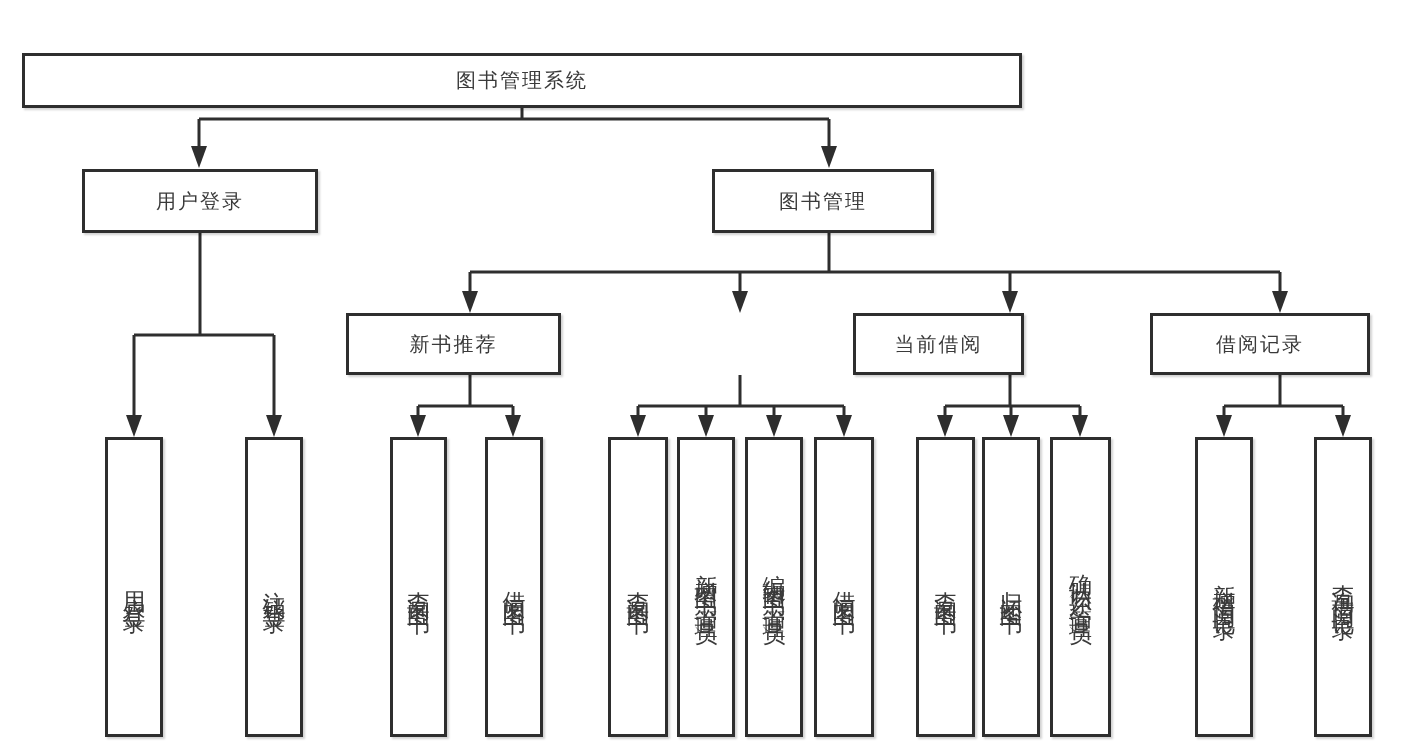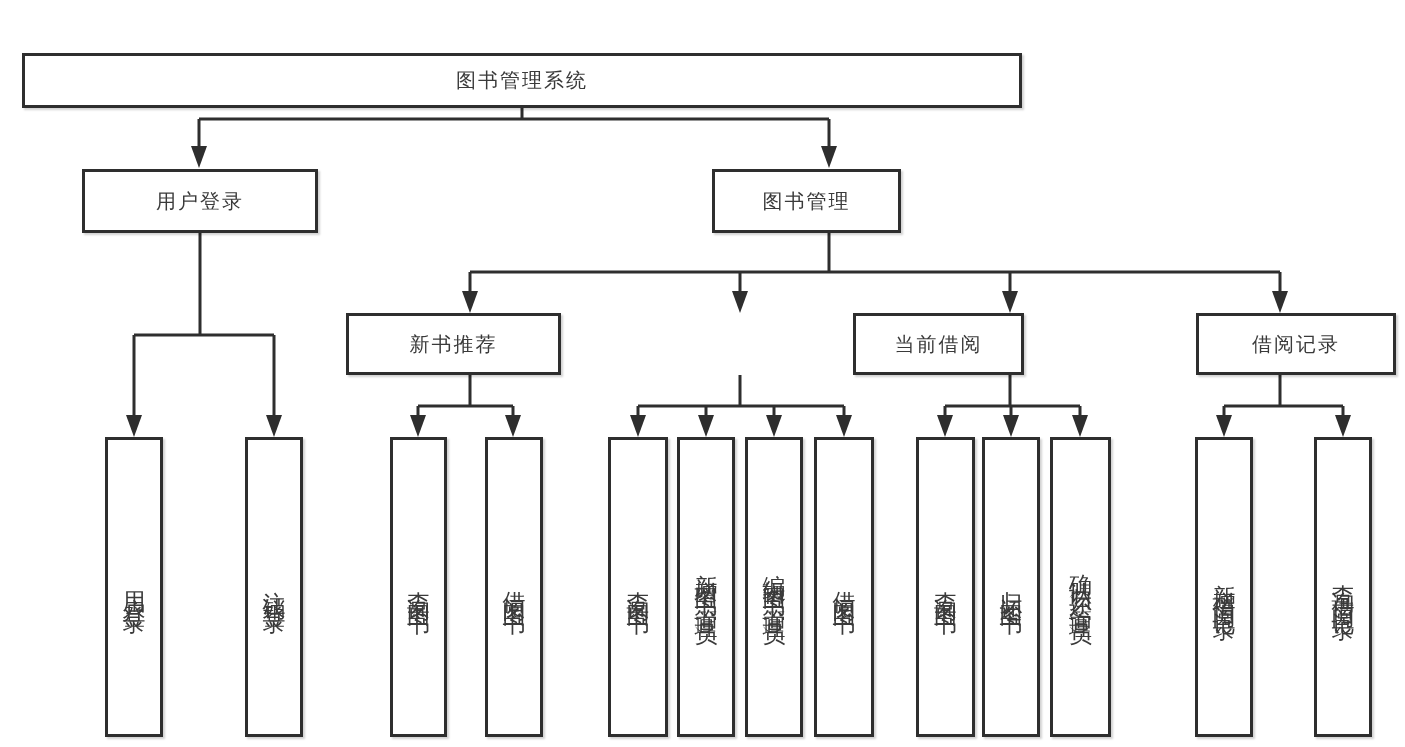--- a/index.html
+++ b/index.html
@@ -60,31 +60,31 @@
     </g>
   </svg>
 
   <div class="box hbox" style="left:22px; top:13px; width:1000px; height:55px;margin-top:40px;">
     <span>图书管理系统</span>
   </div>
 
   <div class="box hbox" style="left:82px; top:169px; width:236px; height:64px;">
     <span>用户登录</span>
   </div>
-  <div class="box hbox" style="left:712px; top:169px; width:189px; height:64px;">
+  <div class="box hbox" style="left:712px; top:169px; width:222px; height:64px;">
     <span>图书管理</span>
   </div>
 
   <div class="box hbox" style="left:346px; top:313px; width:215px; height:62px;">
     <span>新书推荐</span>
   </div>
   <div class="box hbox" style="left:853px; top:313px; width:171px; height:62px;">
     <span>当前借阅</span>
   </div>
-  <div class="box hbox" style="left:1196px; top:313px; width:200px; height:62px;">
+  <div class="box hbox" style="left:1150px; top:313px; width:220px; height:62px;">
     <span>借阅记录</span>
   </div>
 
   <div class="box vbox" style="left:105px; top:437px; width:58px; height:300px;">
     <span class="vtext">用户登录</span>
   </div>
   <div class="box vbox" style="left:245px; top:437px; width:58px; height:300px;">
     <span class="vtext">注销登录</span>
   </div>
 

